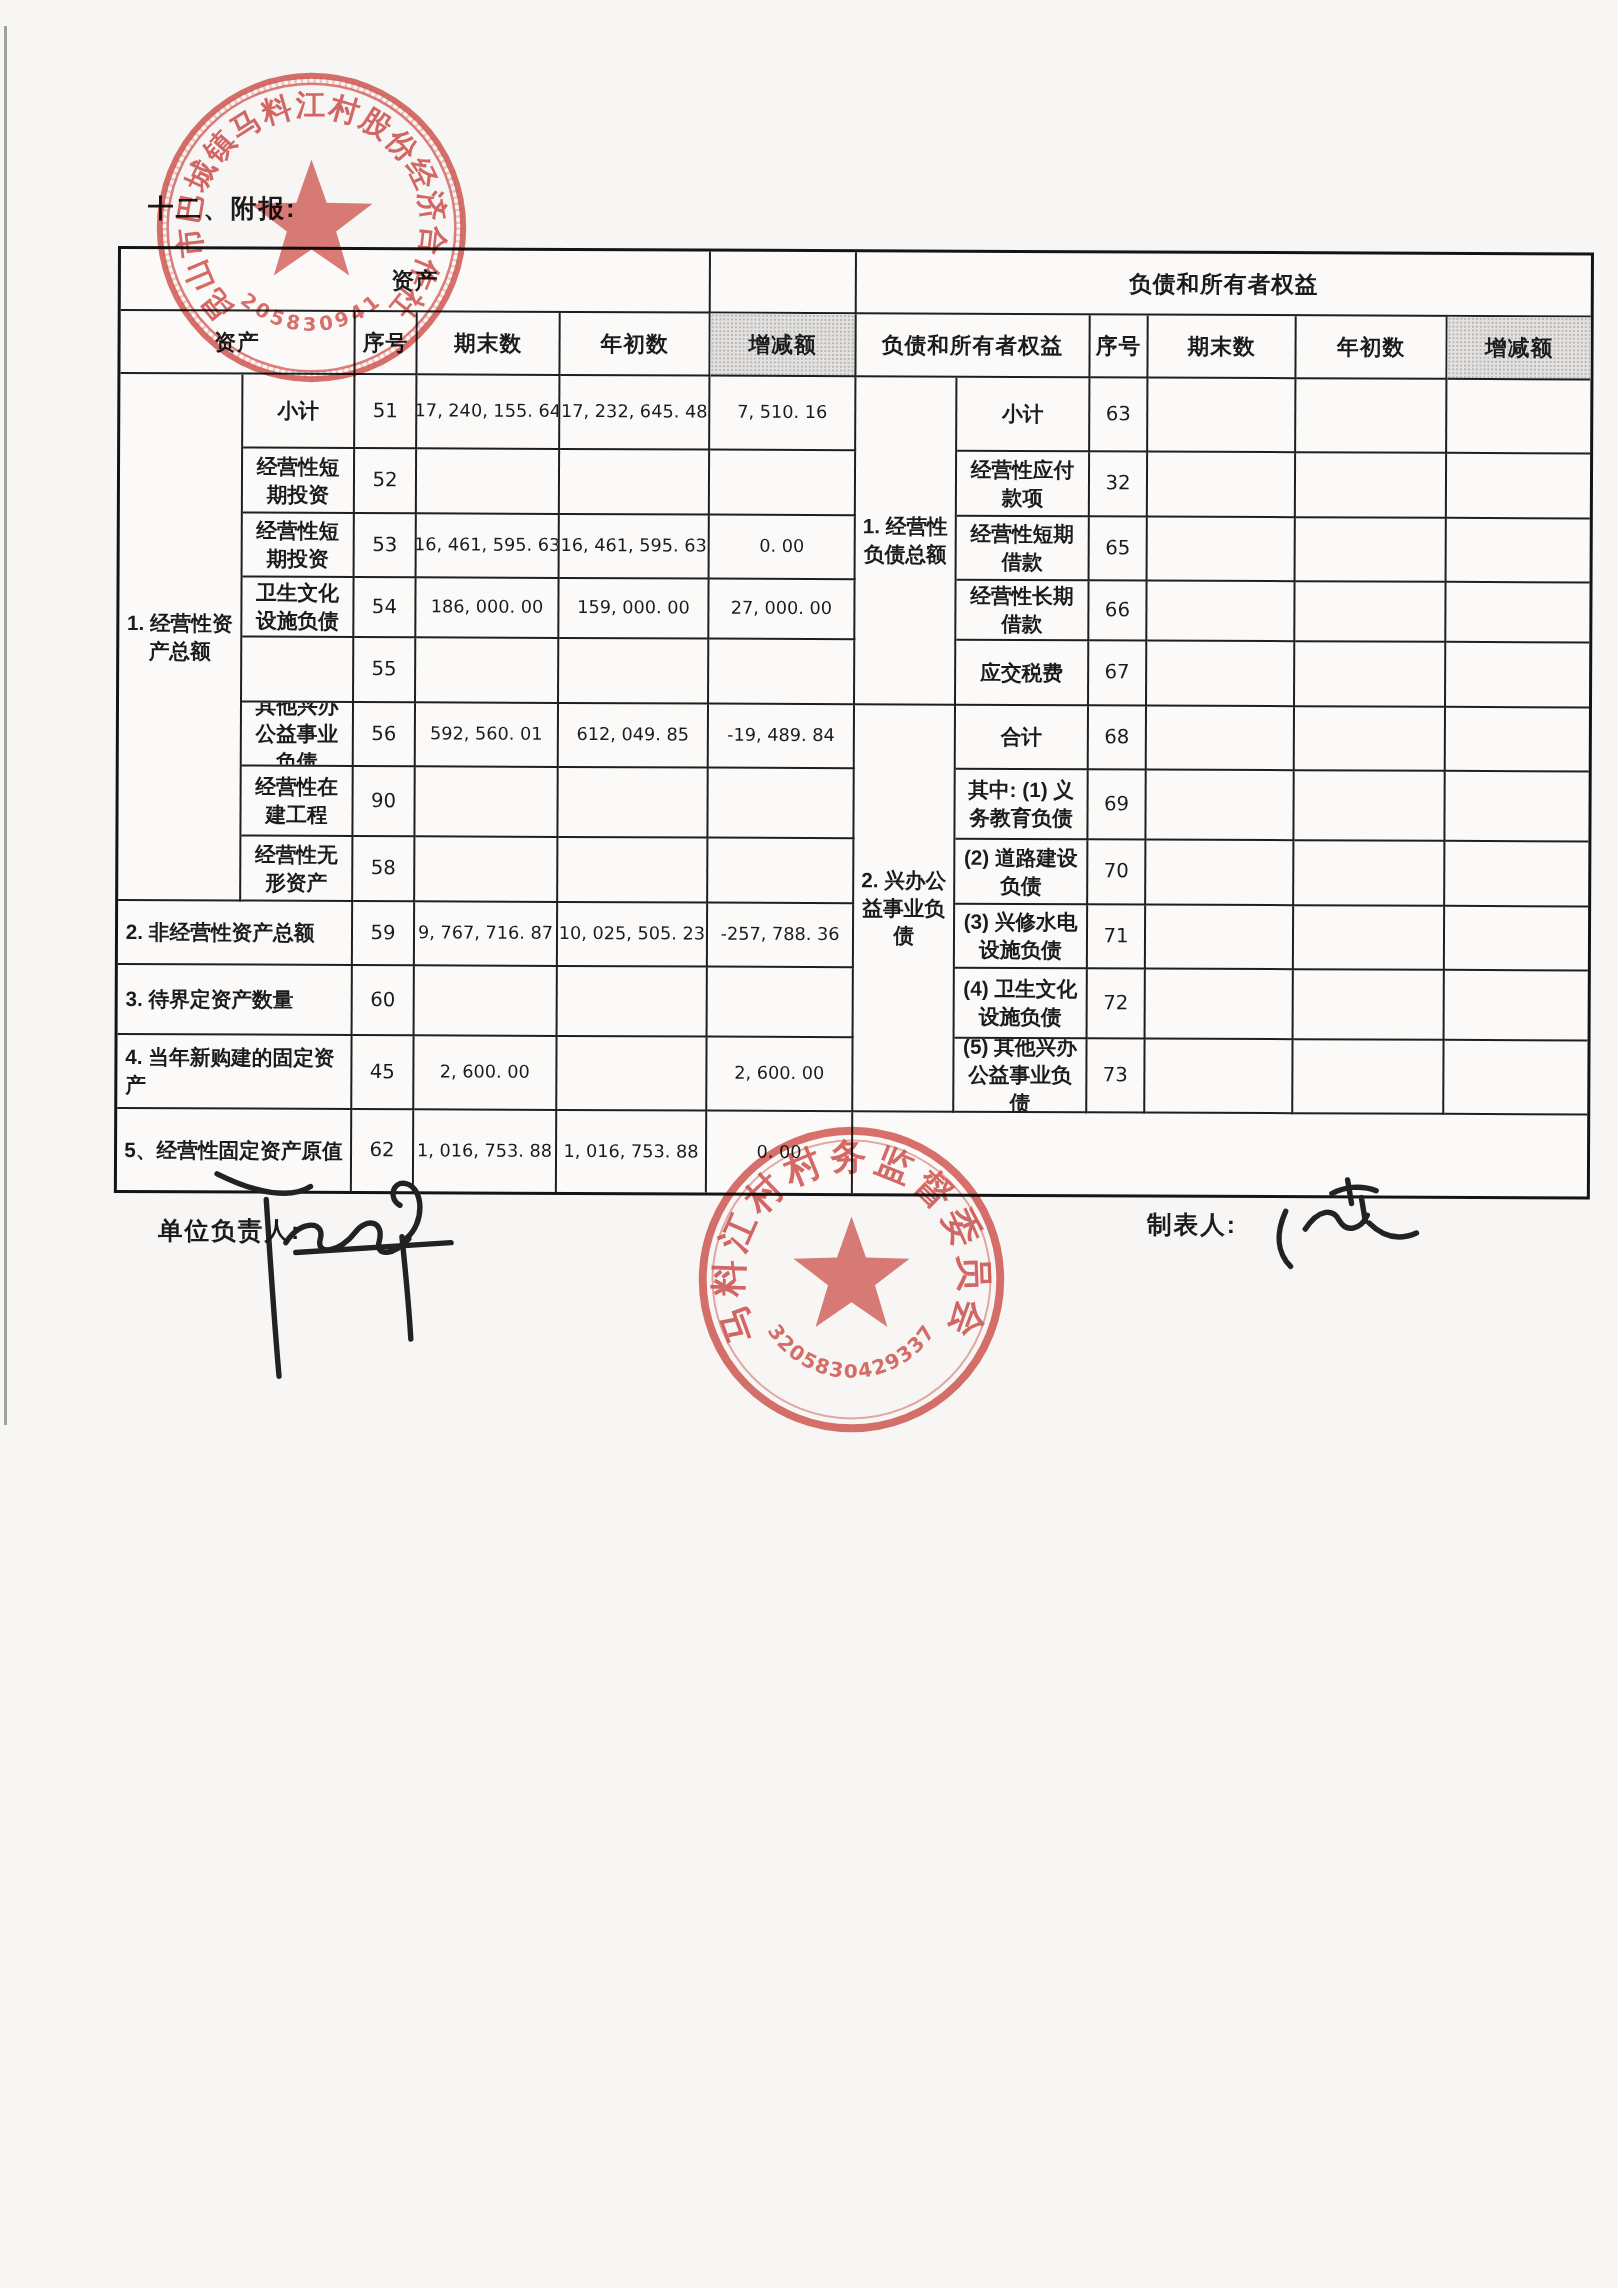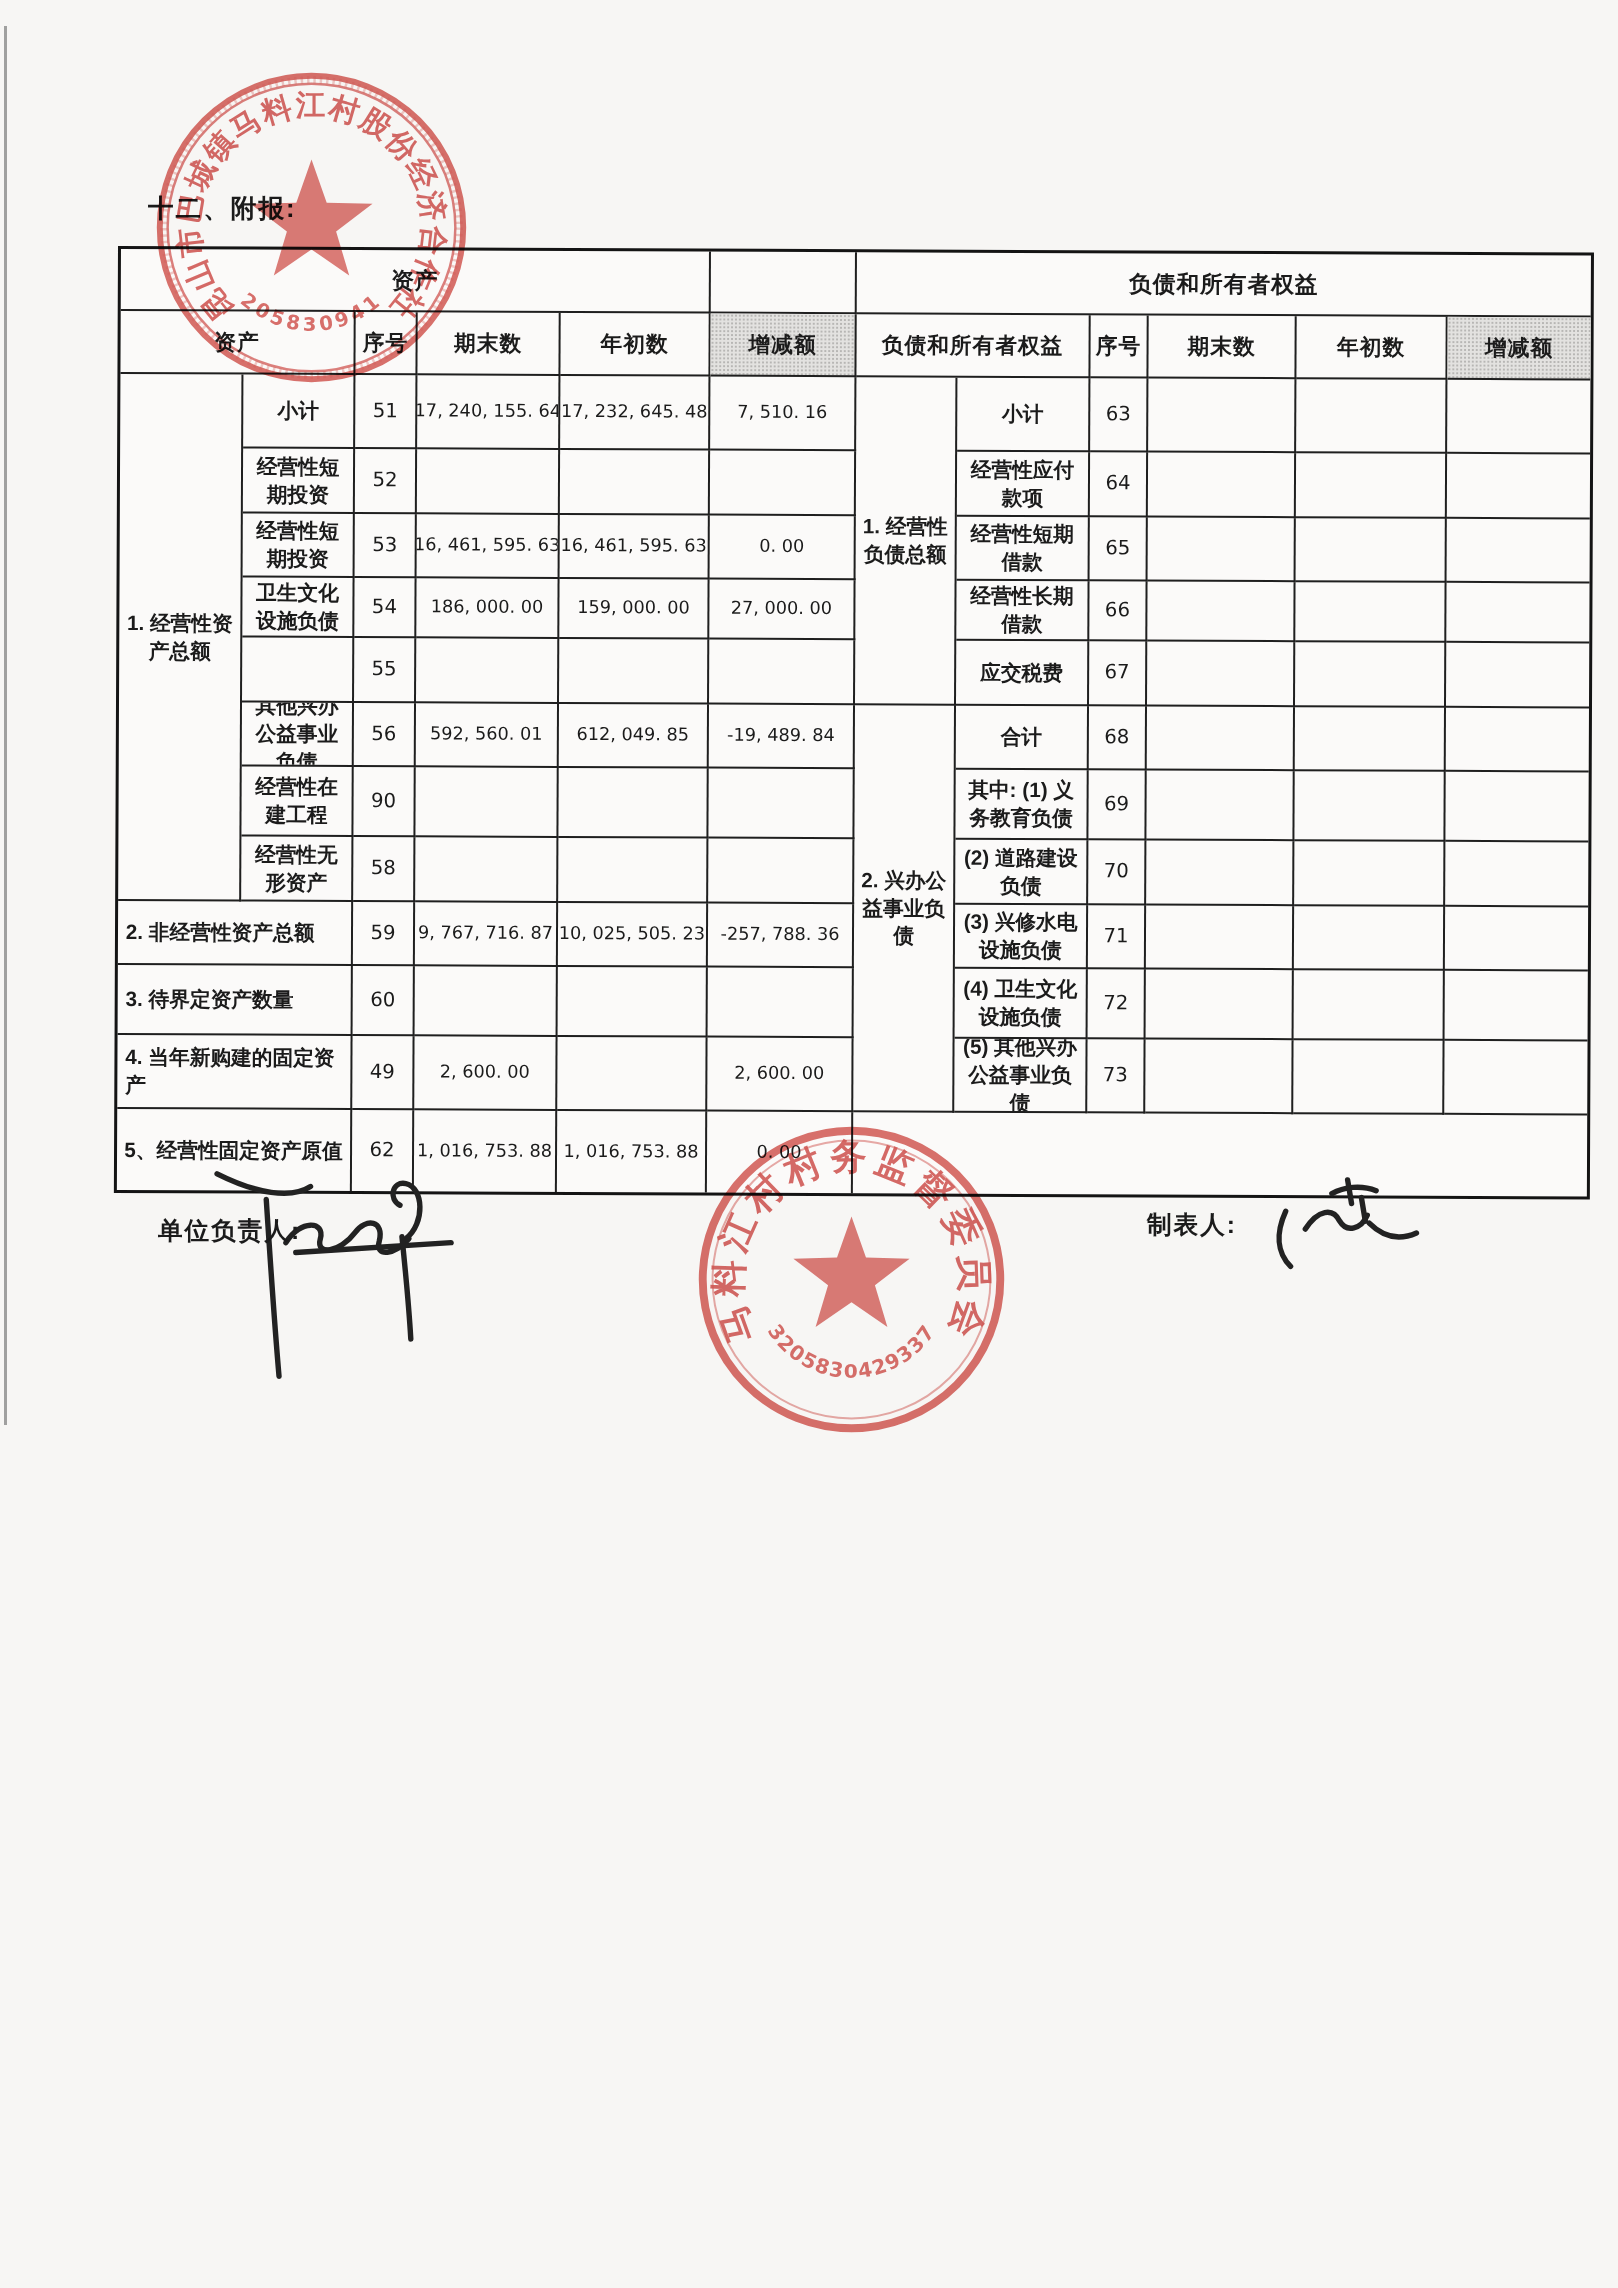--- a/index.html
+++ b/index.html
@@ -99,38 +99,38 @@
       <div class="c sq" style="grid-area:11/3/12/4">59</div>
       <div class="c nm" style="grid-area:11/4/12/5">9, 767, 716. 87</div>
       <div class="c nm" style="grid-area:11/5/12/6">10, 025, 505. 23</div>
       <div class="c nm" style="grid-area:11/6/12/7">-257, 788. 36</div>
       <div class="c il tl" style="grid-area:12/1/13/3">3. 待界定资产数量</div>
       <div class="c sq" style="grid-area:12/3/13/4">60</div>
       <div class="c nm" style="grid-area:12/4/13/5"></div>
       <div class="c nm" style="grid-area:12/5/13/6"></div>
       <div class="c nm" style="grid-area:12/6/13/7"></div>
       <div class="c il tl" style="grid-area:13/1/14/3">4. 当年新购建的固定资产</div>
-      <div class="c sq" style="grid-area:13/3/14/4">49</div>
+      <div class="c sq" style="grid-area:13/3/14/4">45</div>
       <div class="c nm" style="grid-area:13/4/14/5">2, 600. 00</div>
       <div class="c nm" style="grid-area:13/5/14/6"></div>
       <div class="c nm" style="grid-area:13/6/14/7">2, 600. 00</div>
       <div class="c il nb" style="grid-area:14/1/15/3">5、经营性固定资产原值</div>
       <div class="c sq nb" style="grid-area:14/3/15/4">62</div>
       <div class="c nm nb" style="grid-area:14/4/15/5">1, 016, 753. 88</div>
       <div class="c nm nb" style="grid-area:14/5/15/6">1, 016, 753. 88</div>
       <div class="c nm nb" style="grid-area:14/6/15/7">0. 00</div>
 
       <div class="c gl" style="grid-area:3/7/8/8">1. 经营性负债总额</div>
       <div class="c il" style="grid-area:3/8/4/9">小计</div>
       <div class="c sq" style="grid-area:3/9/4/10">63</div>
       <div class="c" style="grid-area:3/10/4/11"></div>
       <div class="c" style="grid-area:3/11/4/12"></div>
       <div class="c nr" style="grid-area:3/12/4/13"></div>
       <div class="c il" style="grid-area:4/8/5/9">经营性应付款项</div>
-      <div class="c sq" style="grid-area:4/9/5/10">64</div>
+      <div class="c sq" style="grid-area:4/9/5/10">32</div>
       <div class="c" style="grid-area:4/10/5/11"></div>
       <div class="c" style="grid-area:4/11/5/12"></div>
       <div class="c nr" style="grid-area:4/12/5/13"></div>
       <div class="c il" style="grid-area:5/8/6/9">经营性短期借款</div>
       <div class="c sq" style="grid-area:5/9/6/10">65</div>
       <div class="c" style="grid-area:5/10/6/11"></div>
       <div class="c" style="grid-area:5/11/6/12"></div>
       <div class="c nr" style="grid-area:5/12/6/13"></div>
       <div class="c il" style="grid-area:6/8/7/9">经营性长期借款</div>
       <div class="c sq" style="grid-area:6/9/7/10">66</div>

